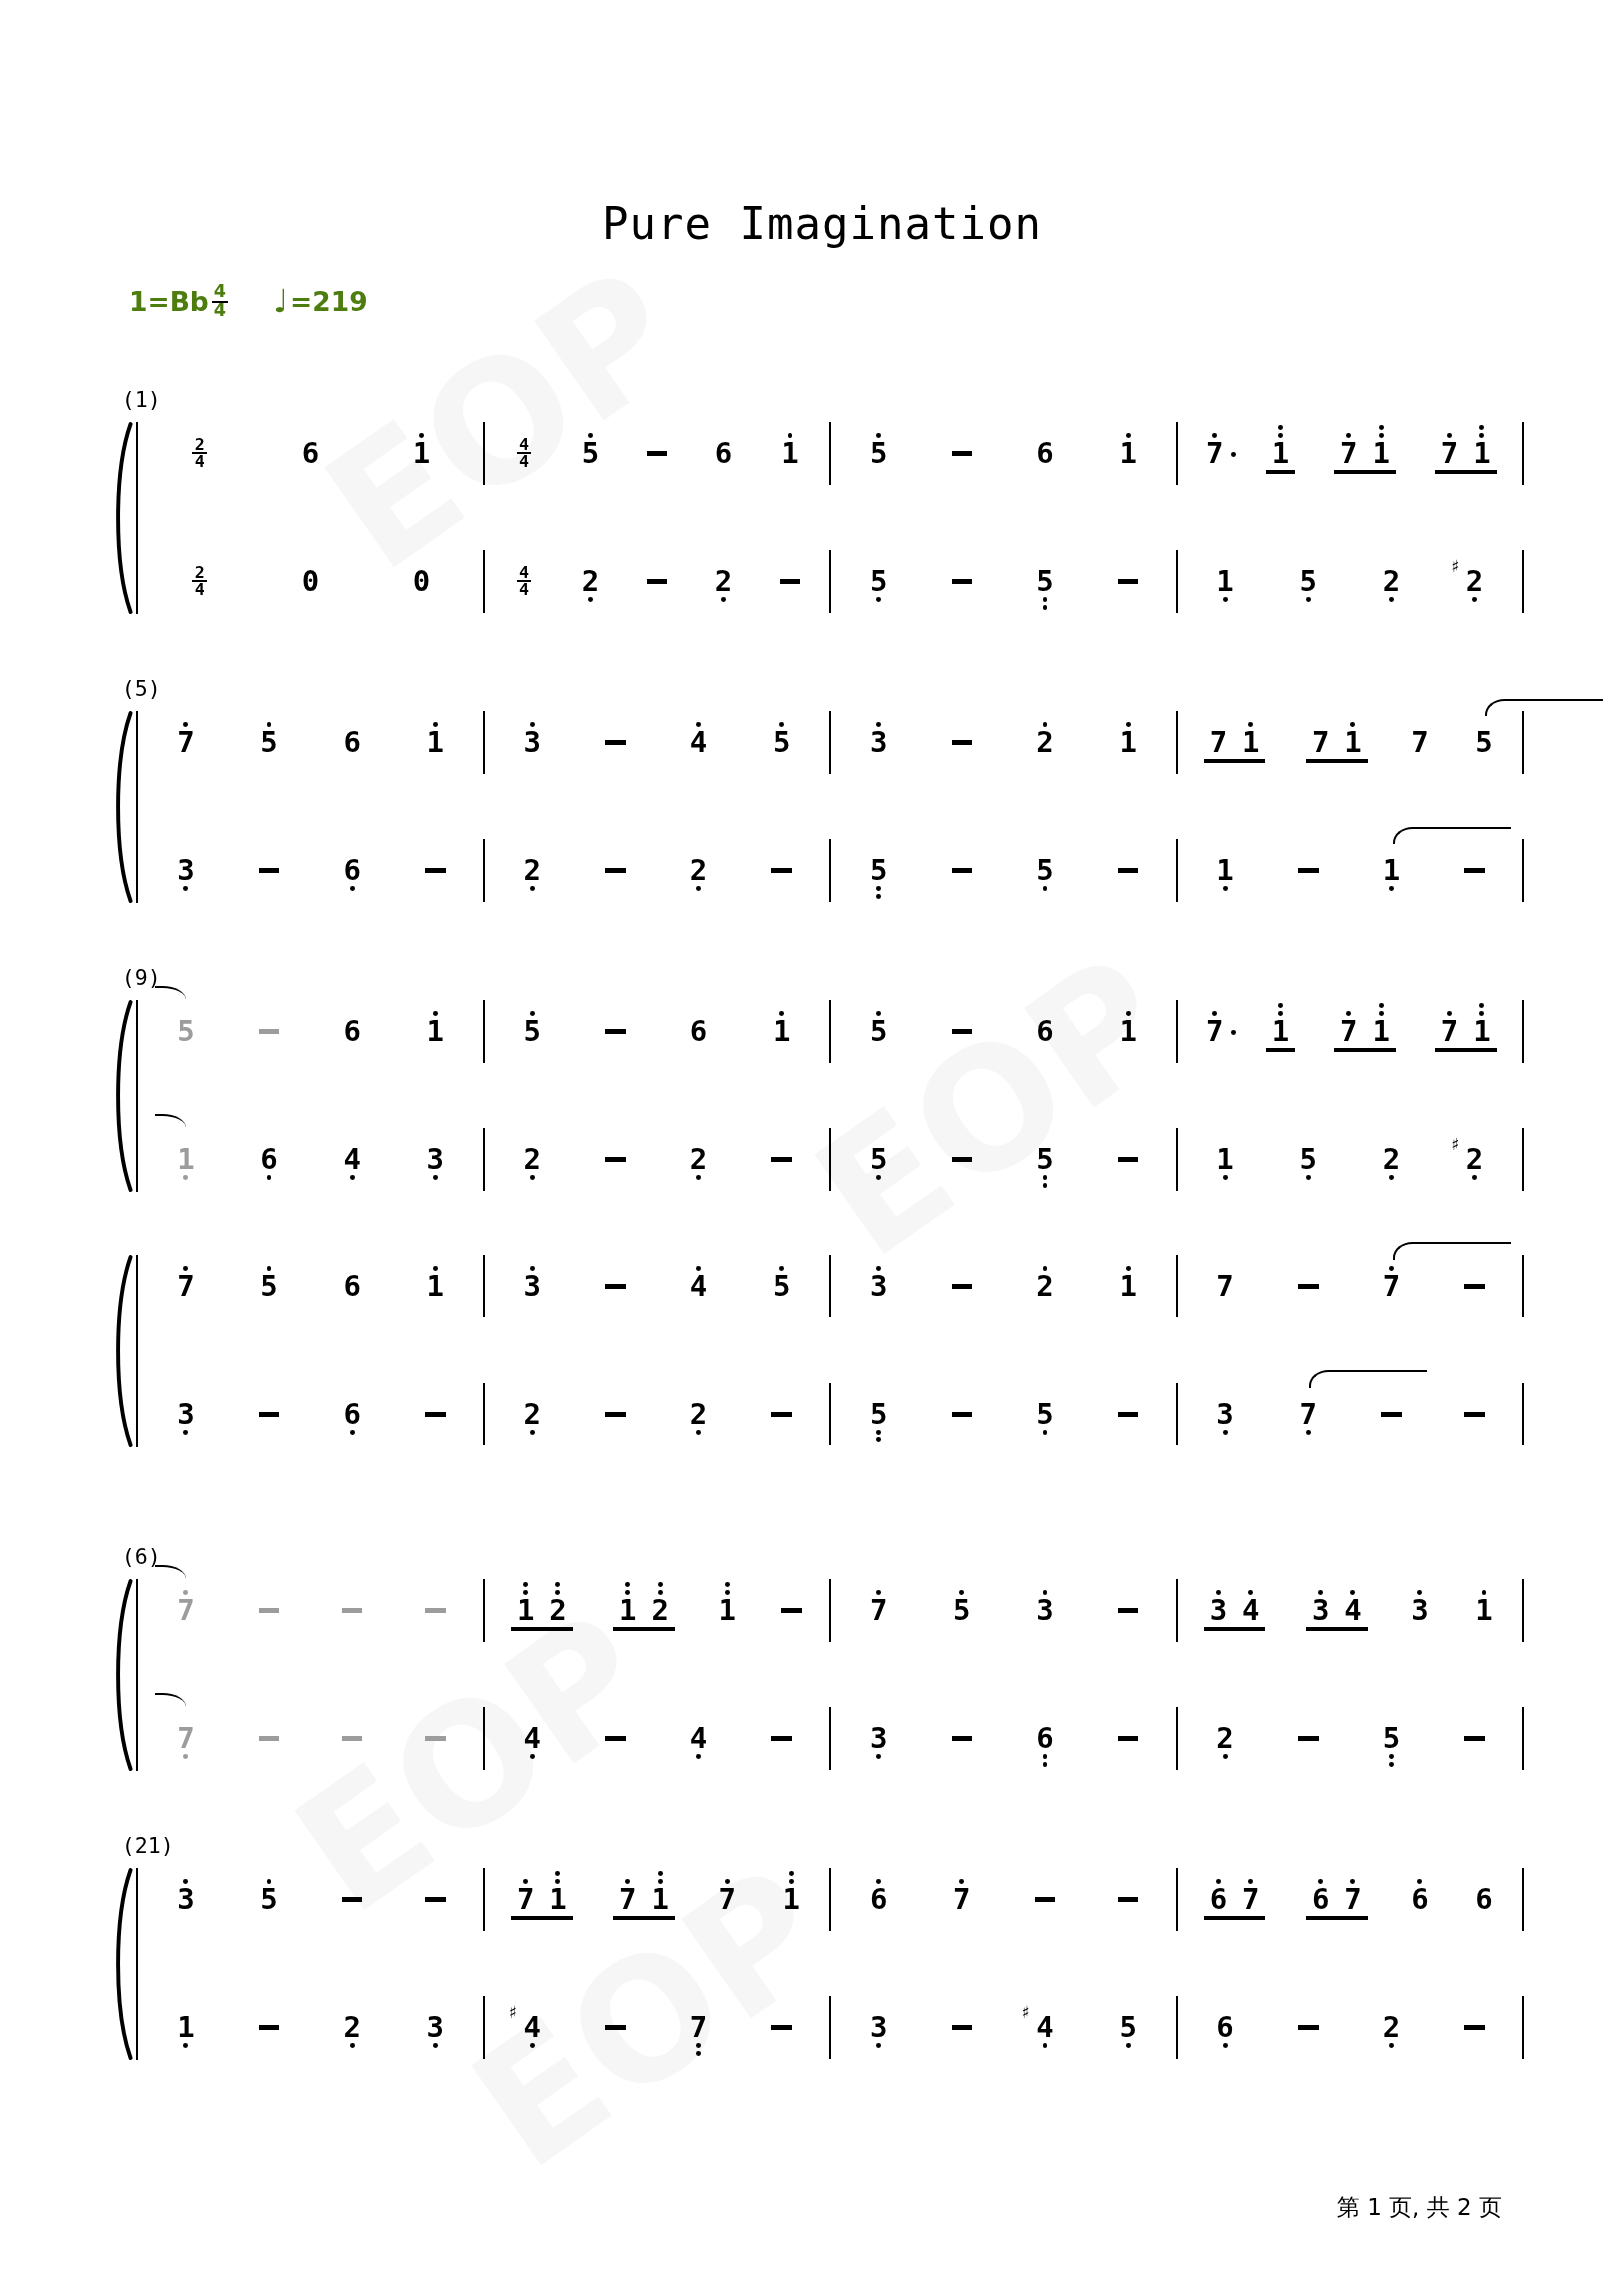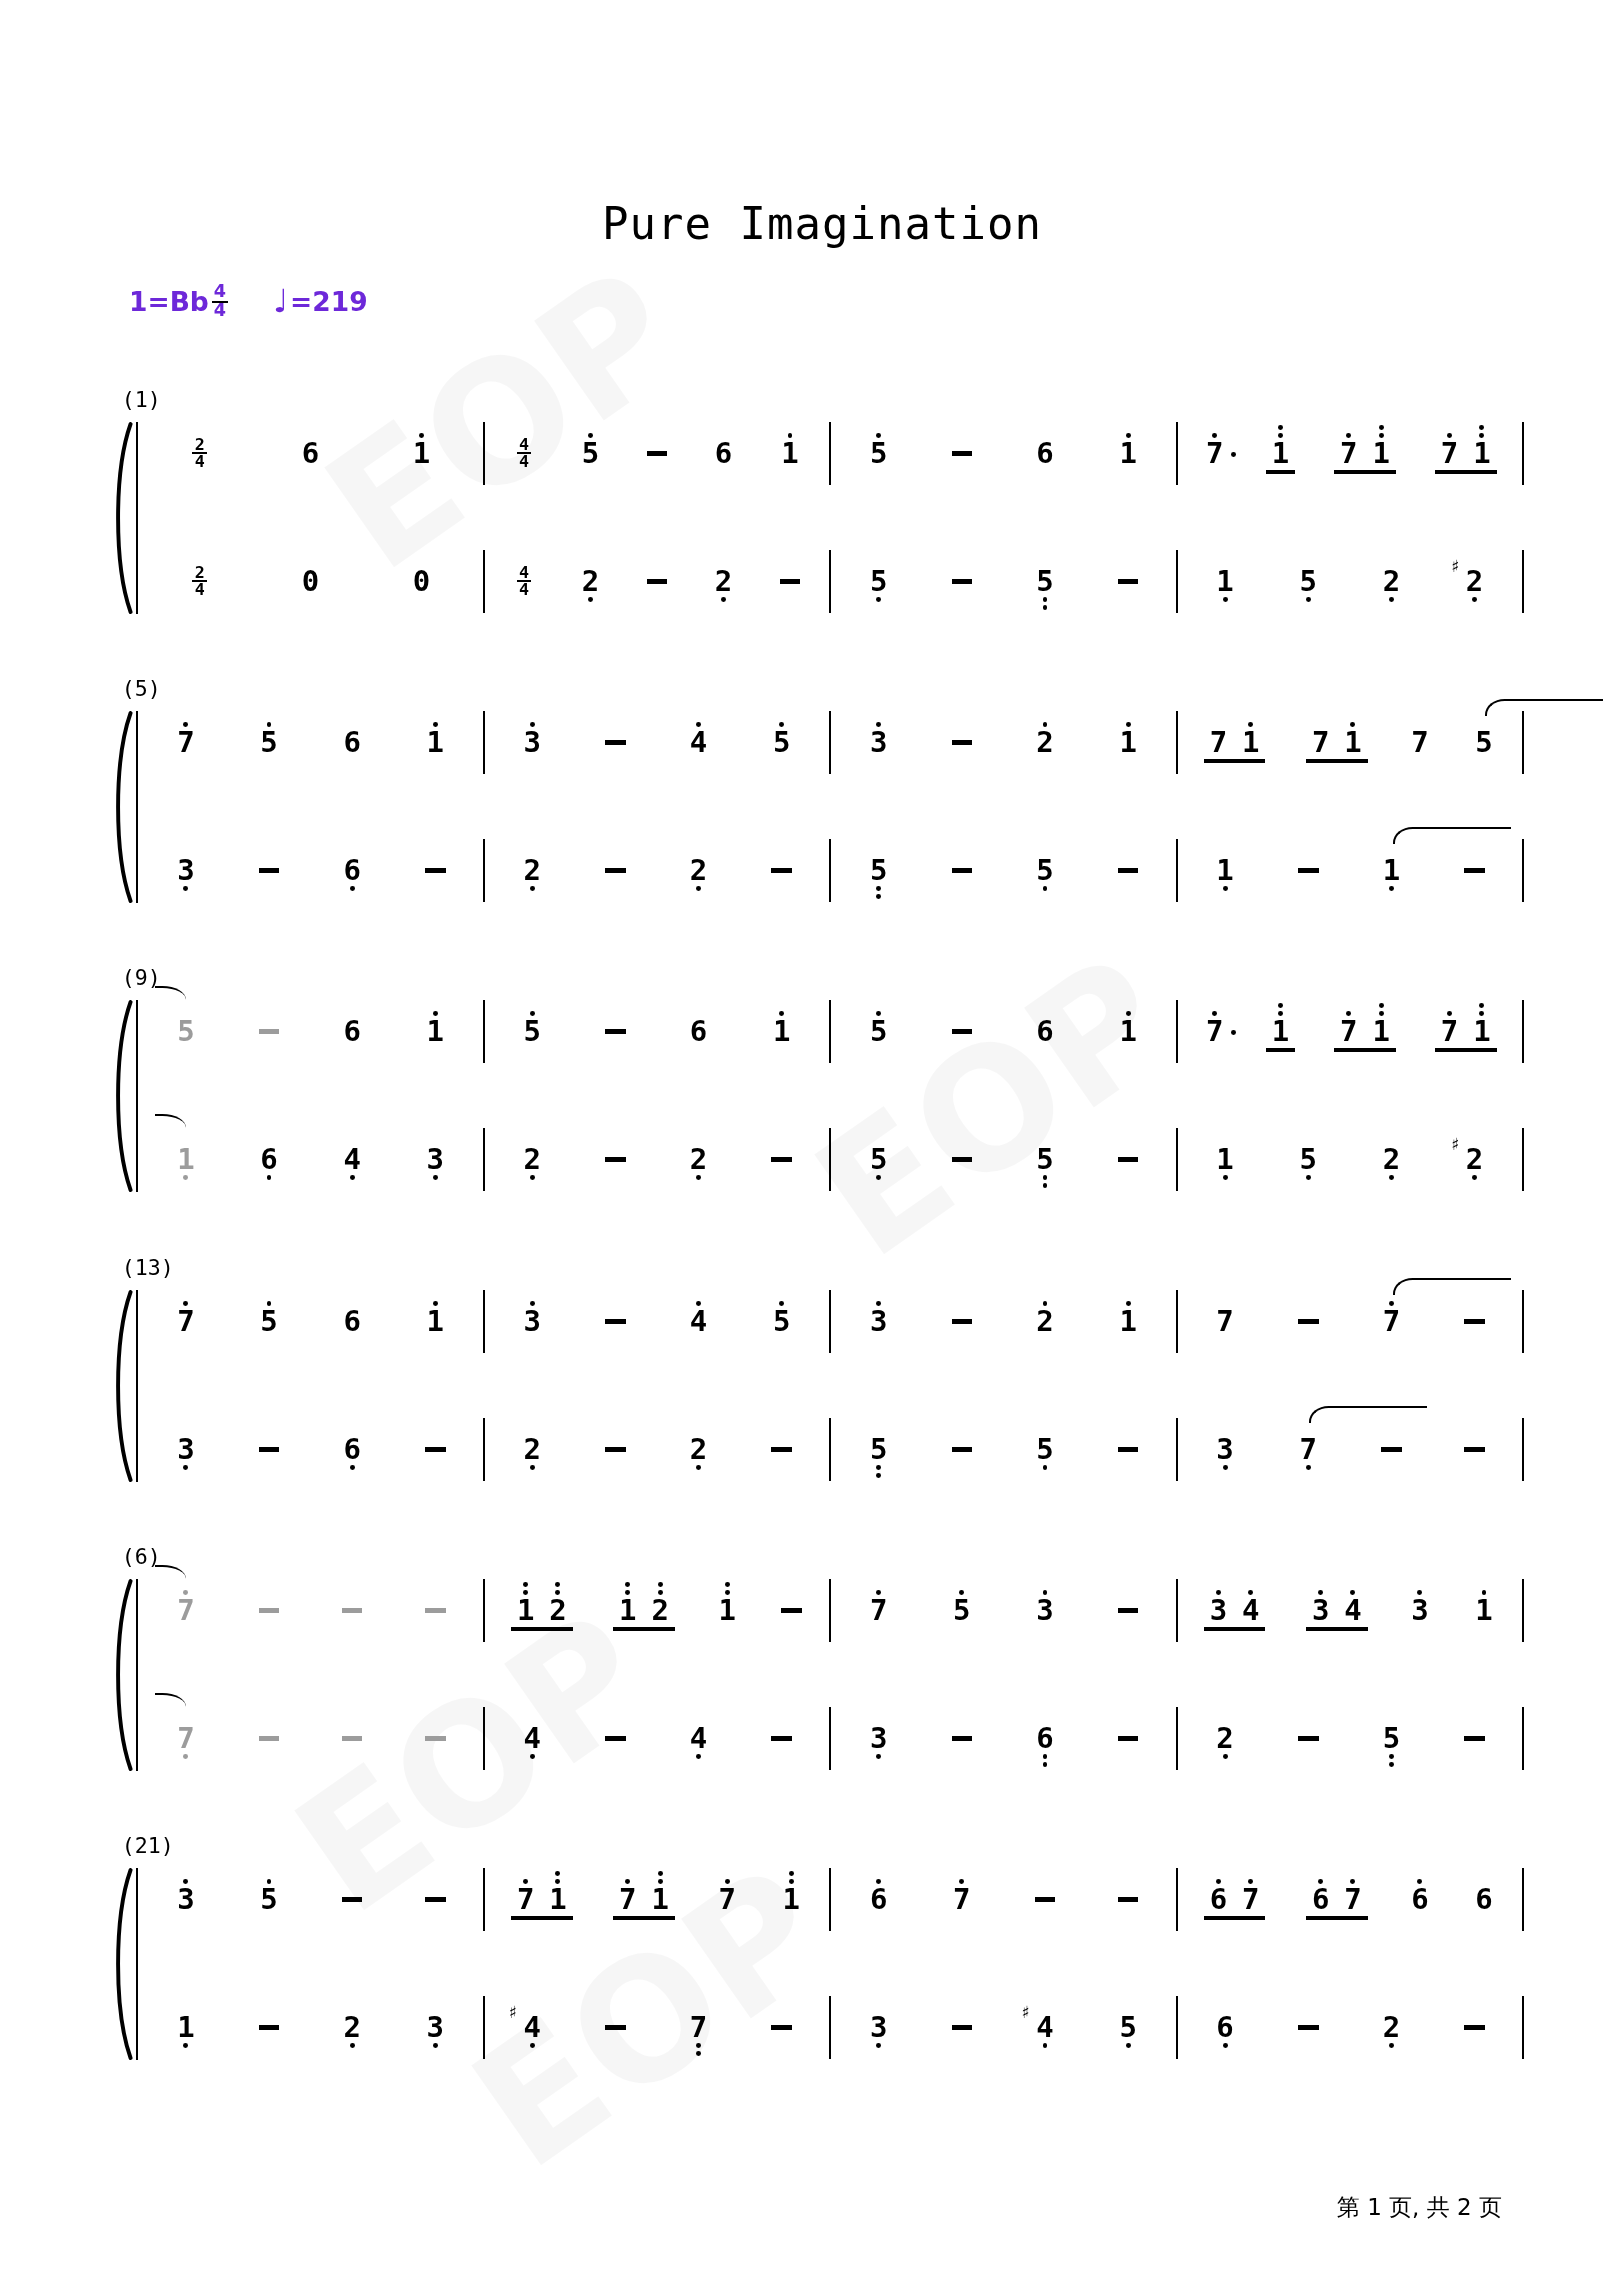--- a/index.html
+++ b/index.html
@@ -3,21 +3,21 @@
 <meta charset="utf-8">
 <style>
   html,body { margin:0; padding:0; background:#e8e8e8; }
   .page { position:relative; width:1620px; height:2293px; background:#ffffff;
           font-family:"DejaVu Sans Mono", monospace; overflow:hidden; margin:0 auto; }
 
   
   .title { position:absolute; top:198px; left:12px; width:100%; text-align:center;
            font-size:44px; font-weight:500; letter-spacing:1px; color:#000; }
   .keyline { position:absolute; left:129px; top:284px; display:flex; align-items:center;
-             font-family:"DejaVu Sans", sans-serif; font-size:26.5px; font-weight:600; color:#6d28d9; }
+             font-family:"DejaVu Sans", sans-serif; font-size:26.5px; font-weight:600; color:#4d7c0f; }
   .hfrac { display:inline-flex; flex-direction:column; align-items:center; margin-left:2.9px; }
   .hfrac .fn { font-size:17.6px; line-height:15.7px; font-weight:700; }
   .hfrac .fn.top { border-bottom:2px solid #000; padding:0 2px 1px; }
   .tempo { display:flex; align-items:center; margin-left:45px; }
   .tempo .qnote { font-family:"DejaVu Sans", sans-serif; font-size:32px; line-height:29px; margin-right:2px; }
 
   
   .wm { position:absolute; font-family:"DejaVu Sans", sans-serif; font-size:167px; font-weight:700;
         color:rgba(0,0,0,0.035); transform:rotate(-35deg); pointer-events:none; }
 
@@ -1066,21 +1066,20 @@
                   <div class="ud below">
                     <div class="octdot"></div>
                   </div>
                 </div>
               </div>
             </div>
           </div>
         </div>
       </div>
       <div class="system" style="top: 1255px;">
-        <div class="syslabel">(13)</div>
         <div class="sysbody">
           <div class="bracewrap"><svg width="23.5" height="192" viewBox="0 0 24 196">
               <path d="M21 2 C 4 50 4 146 21 194" fill="none" stroke="#000" stroke-width="4" stroke-linecap="round"></path>
             </svg></div>
           <div class="startbar"></div>
           <div class="staves">
             <div class="staveline upper">
               <div class="measure">
                 <div class="note">
                   <div class="ud above">

